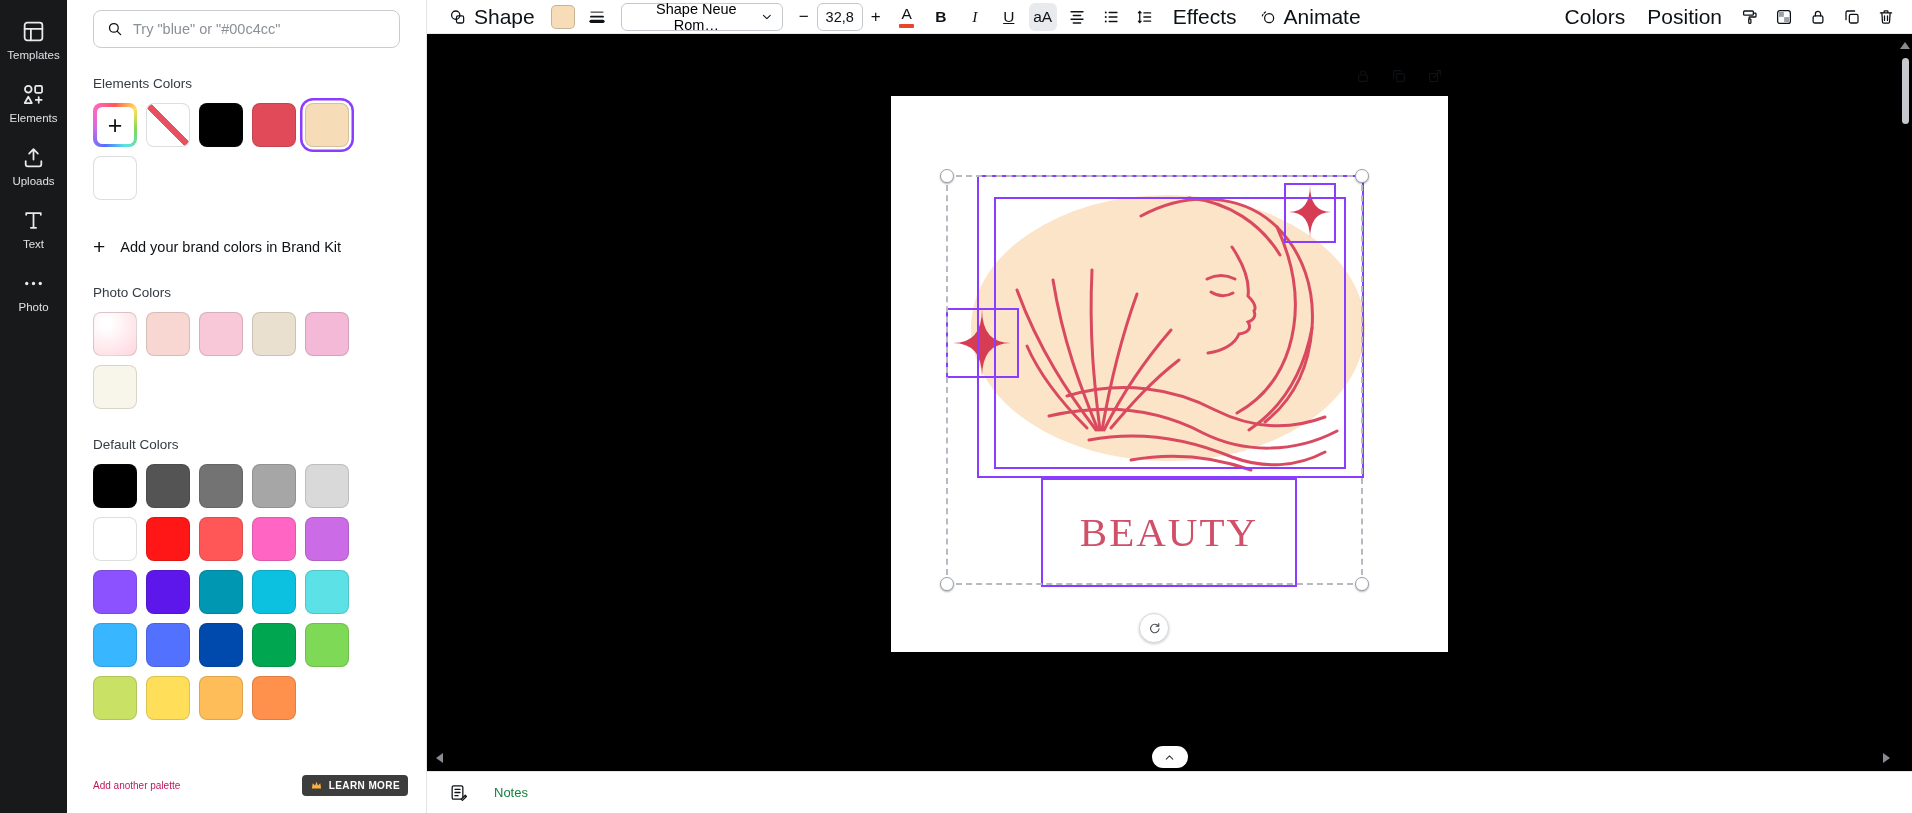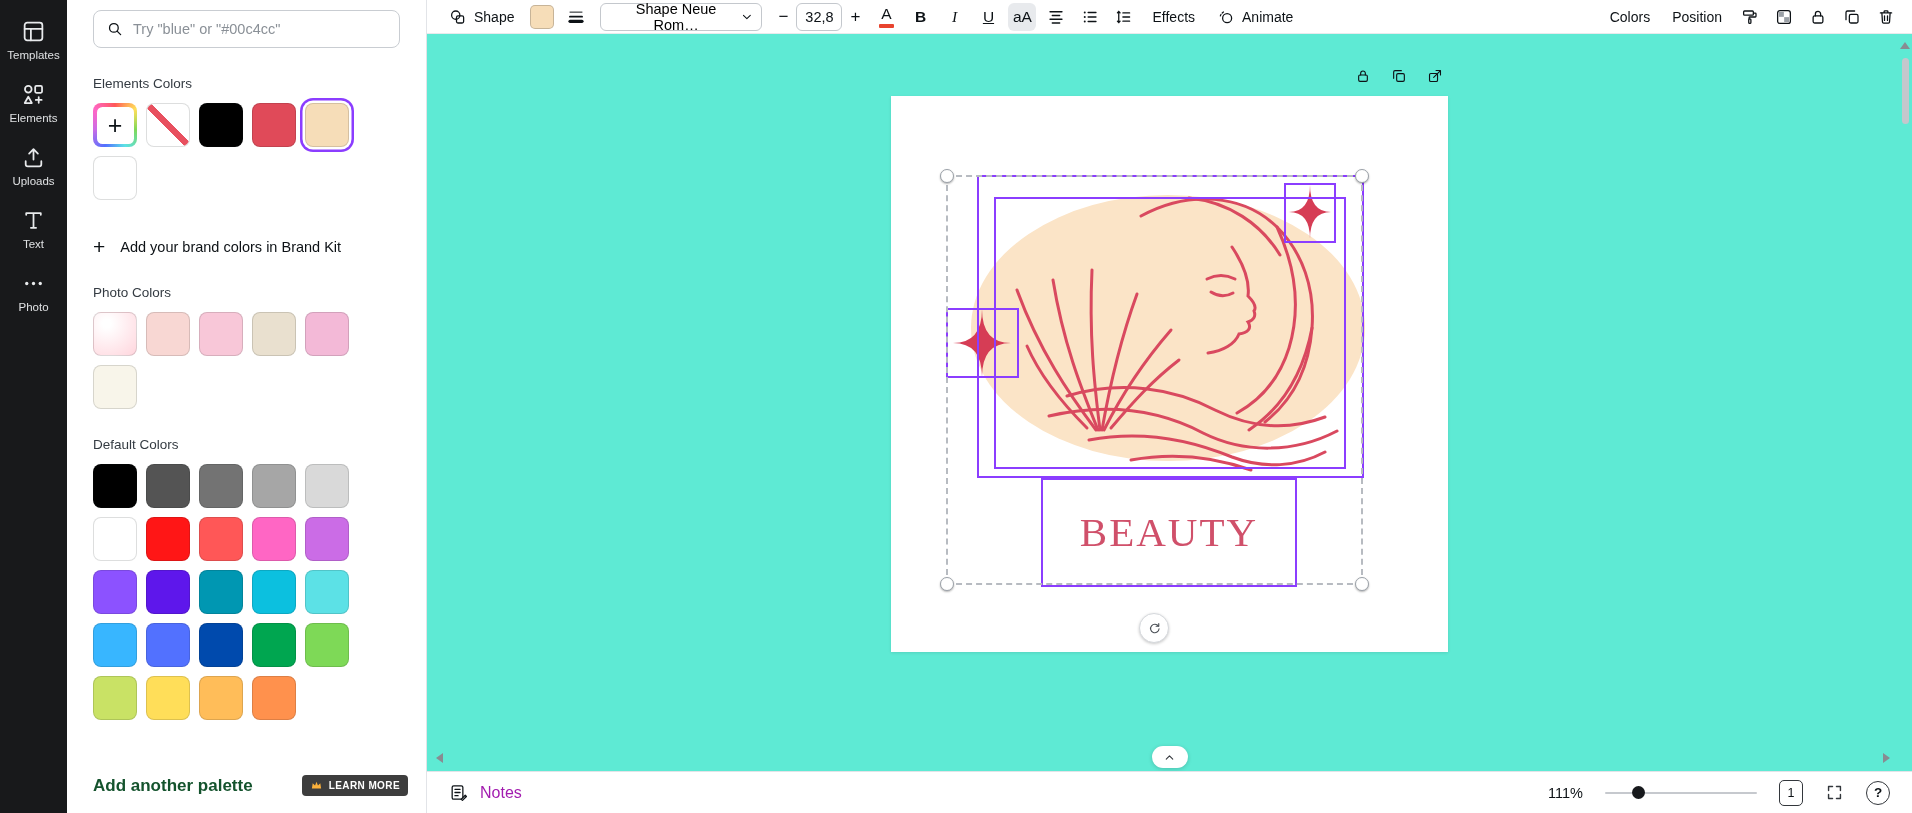--- a/index.html
+++ b/index.html
@@ -35,50 +35,50 @@
   .sw-none { background:#fff; }
   .sw-none .sw-core { display:block; position:absolute; inset:0; border-radius:7px;
       background:linear-gradient(45deg, transparent 45%, #e8505f 45%, #e8505f 55%, transparent 55%); }
   .sw-gradient { background:radial-gradient(130% 130% at 30% 25%, #ffffff 8%, var(--sw) 85%); }
   .sw.selected { box-shadow:0 0 0 2.5px #fff, 0 0 0 5px #8b3dff; }
 
   .brand-row { display:flex; align-items:center; gap:15px; margin:36px 26px 0; background:none; border:none; cursor:pointer; font-size:14.5px; color:#0d1216; }
   .plus-glyph { font-size:21px; line-height:1; color:#0d1216; }
 
   .panel-footer { margin-top:auto; display:flex; align-items:center; justify-content:space-between; padding:17px 18px 17px 26px; }
-  .footer-label { font-size:17px; color:#14532d; background:none; border:none; cursor:pointer;font-weight:bold; }
+  .footer-label { font-size:10px; color:#be185d; background:none; border:none; cursor:pointer; }
   .learn-badge { display:flex; align-items:center; gap:6px; background:#3d3d3d; border:none; border-radius:4px; padding:4px 8px; cursor:pointer; }
   .learn-badge svg { width:13px; height:13px; }
   .learn-badge span { font-size:10px; font-weight:700; letter-spacing:.4px; color:#fff; }
 
   
   .main { flex:1; display:flex; flex-direction:column; min-width:0; }
 
   
   .toolbar { height:34px; flex:none; display:flex; align-items:center; gap:6px; padding:0 12px 0 14px; background:#fff; border-bottom:1px solid #e8eaed; }
-  .tbtn { display:flex; align-items:center; gap:7px; height:28px; padding:0 8px; border:none; border-radius:6px; background:none; cursor:pointer; font-size:14px; color:#0d1216; }
+  .tbtn { display:flex; align-items:center; gap:7px; height:28px; padding:0 8px; border:none; border-radius:6px; background:none; cursor:pointer; font-size:21px; color:#0d1216; }
   .tbtn.medium { font-weight:500; }
   .toolbar svg.ticon { width:18px; height:18px; stroke:#0d1216; fill:none; stroke-width:1.7; stroke-linecap:round; stroke-linejoin:round; }
   .fill-swatch { width:24px; height:24px; border-radius:5px; border:1px solid rgba(14,19,24,.2); cursor:pointer; padding:0; margin:0 2px; }
   .font-select { display:flex; align-items:center; justify-content:space-between; width:162px; height:28px; margin:0 4px; padding:0 8px 0 11px; border:1px solid #c4c8cd; border-radius:6px; background:#fff; cursor:pointer; font-size:14.5px; }
   .font-select svg { width:14px; height:14px; stroke:#0d1216; fill:none; stroke-width:1.8; stroke-linecap:round; stroke-linejoin:round; }
   .size-group { display:flex; align-items:center; }
   .size-btn { width:22px; height:28px; background:none; border:none; cursor:pointer; font-size:17px; color:#0d1216; }
   .size-box { width:46px; height:28px; margin:0 2px; border:1px solid #c4c8cd; border-radius:6px; display:flex; align-items:center; justify-content:center; font-size:14.5px; }
   .fmt-btn { min-width:28px; height:28px; display:flex; flex-direction:column; align-items:center; justify-content:center; background:none; border:none; border-radius:6px; cursor:pointer; font-size:15.5px; color:#0d1216; }
   .fmt-btn.active { background:#e8eaed; }
   .tc-bar { width:15px; height:3.5px; background:#e8442e; border-radius:1px; margin-top:1px; }
   .b-bold { font-weight:700; }
   .b-italic { font-style:italic; font-family:"Liberation Serif", serif; }
   .b-under { text-decoration:underline; }
   .flex-sp { flex:1; }
   .icon-btn { width:28px; height:28px; display:flex; align-items:center; justify-content:center; background:none; border:none; border-radius:6px; cursor:pointer; }
 
   
-  .canvas { flex:1; position:relative; background:#5eead4; overflow:hidden; }
+  .canvas { flex:1; position:relative; background:#000000; overflow:hidden; }
   .page-col { width:557px; margin:0 auto; padding-top:29px; }
   .minibar { display:flex; justify-content:flex-end; gap:10px; height:26px; margin-bottom:7px; }
   .mini-btn { width:26px; height:26px; border:none; background:none; border-radius:6px; cursor:pointer; display:flex; align-items:center; justify-content:center; }
   .mini-btn svg { width:16px; height:16px; stroke:#0d1216; fill:none; stroke-width:1.7; stroke-linecap:round; stroke-linejoin:round; }
 
   .page { position:relative; width:557px; height:556px; background:#fff; box-shadow:0 1px 3px rgba(0,0,0,.1); }
   .logo-svg { position:absolute; inset:0; }
   .logo-text { position:absolute; left:151px; top:383px; width:254px; height:107px; display:flex; flex-direction:column; align-items:center; justify-content:center;
       font-family:"Liberation Serif","DejaVu Serif",serif; font-size:41px; line-height:1.1; letter-spacing:2px; color:#d0506a; cursor:move; }
   .sel-box { position:absolute; left:55px; top:79px; width:417px; height:410px; border:2px dashed #b7bbc1; }
@@ -97,21 +97,21 @@
   .vs-thumb { position:absolute; top:24px; right:3px; width:7px; height:66px; border-radius:4px; background:#c4c7cc; cursor:pointer; }
   .hs-arrow { position:absolute; bottom:8px; width:0; height:0; border-top:5px solid transparent; border-bottom:5px solid transparent; cursor:pointer; }
   .hs-left { left:9px; border-right:7px solid #888c92; }
   .hs-right { right:22px; border-left:7px solid #888c92; }
   .expand-pill { position:absolute; bottom:3px; left:50%; transform:translateX(-50%); width:36px; height:22px; border:none; border-radius:12px;
       background:#fff; box-shadow:0 1px 4px rgba(0,0,0,.18); display:flex; align-items:center; justify-content:center; cursor:pointer; }
   .expand-pill svg { width:13px; height:13px; stroke:#33373c; fill:none; stroke-width:2; stroke-linecap:round; stroke-linejoin:round; }
 
   
   .statusbar { height:42px; flex:none; background:#fff; border-top:1px solid #e2e4e8; display:flex; align-items:center; padding:0 22px; }
-  .notes-btn { display:flex; align-items:center; gap:12px; background:none; border:none; cursor:pointer; font-size:16px; color:#a21caf; }
+  .notes-btn { display:flex; align-items:center; gap:26px; background:none; border:none; cursor:pointer; font-size:13px; color:#15803d; }
   .notes-btn svg { width:19px; height:19px; stroke:#0d1216; fill:none; stroke-width:1.6; stroke-linecap:round; stroke-linejoin:round; }
   .status-right { margin-left:auto; display:flex; align-items:center; gap:22px; }
   .zoom-label { font-size:14.5px; }
   .slider { position:relative; width:152px; height:20px; cursor:pointer; }
   .slider-track { position:absolute; top:9px; left:0; right:0; height:2px; border-radius:1px; background:#c6c9ce; }
   .slider-knob { position:absolute; top:3.5px; left:18%; width:13px; height:13px; border-radius:50%; background:#17191c; }
   .pages-btn { width:24px; height:26px; border:1.6px solid #33373c; border-radius:5px; background:#fff; font-size:12.5px; font-weight:500; color:#0d1216;
       display:flex; align-items:center; justify-content:center; cursor:pointer; }
   .expand-btn, .help-btn { background:none; border:none; cursor:pointer; display:flex; align-items:center; justify-content:center; }
   .expand-btn svg { width:19px; height:19px; stroke:#33373c; fill:none; stroke-width:1.8; stroke-linecap:round; stroke-linejoin:round; }
@@ -447,30 +447,16 @@
     <div class="statusbar">
       <button class="notes-btn">
         <svg viewBox="0 0 24 24">
             <rect x="4" y="3.5" width="13.5" height="17" rx="2"></rect>
             <path d="M7.5 8h6.5M7.5 12h6.5M7.5 16h4"></path>
             <path d="M15.5 20.5l5-5 1.5 1.5-5 5z" fill="#fff"></path>
           </svg>
         <span>Notes</span>
       </button>
 
-      <div class="status-right">
-        <span class="zoom-label">111%</span>
-        <div class="slider">
-          <span class="slider-track"></span>
-          <span class="slider-knob"></span>
-        </div>
-        <button class="pages-btn">1</button>
-        <button class="expand-btn">
-          <svg viewBox="0 0 24 24">
-              <path d="M4.5 9.5v-5h5M19.5 14.5v5h-5M19.5 9.5v-5h-5M4.5 14.5v5h5"></path>
-            </svg>
-        </button>
-        <button class="help-btn">?</button>
-      </div>
     </div>
 
   </div>
 </div>
 
 </body></html>

